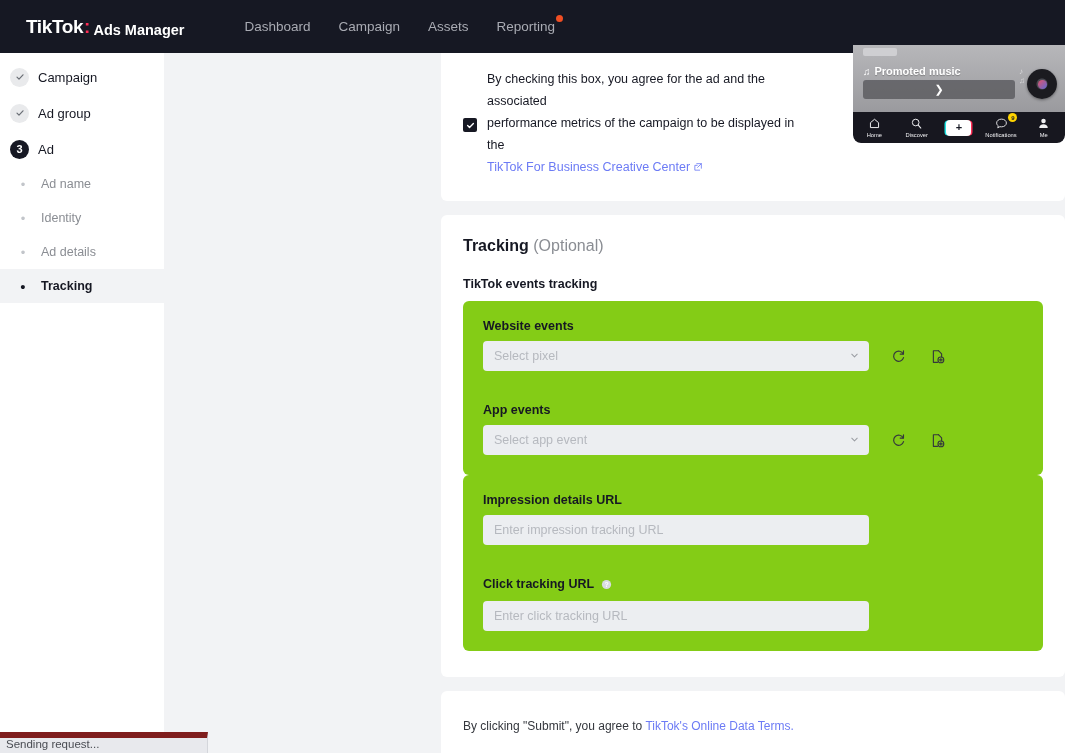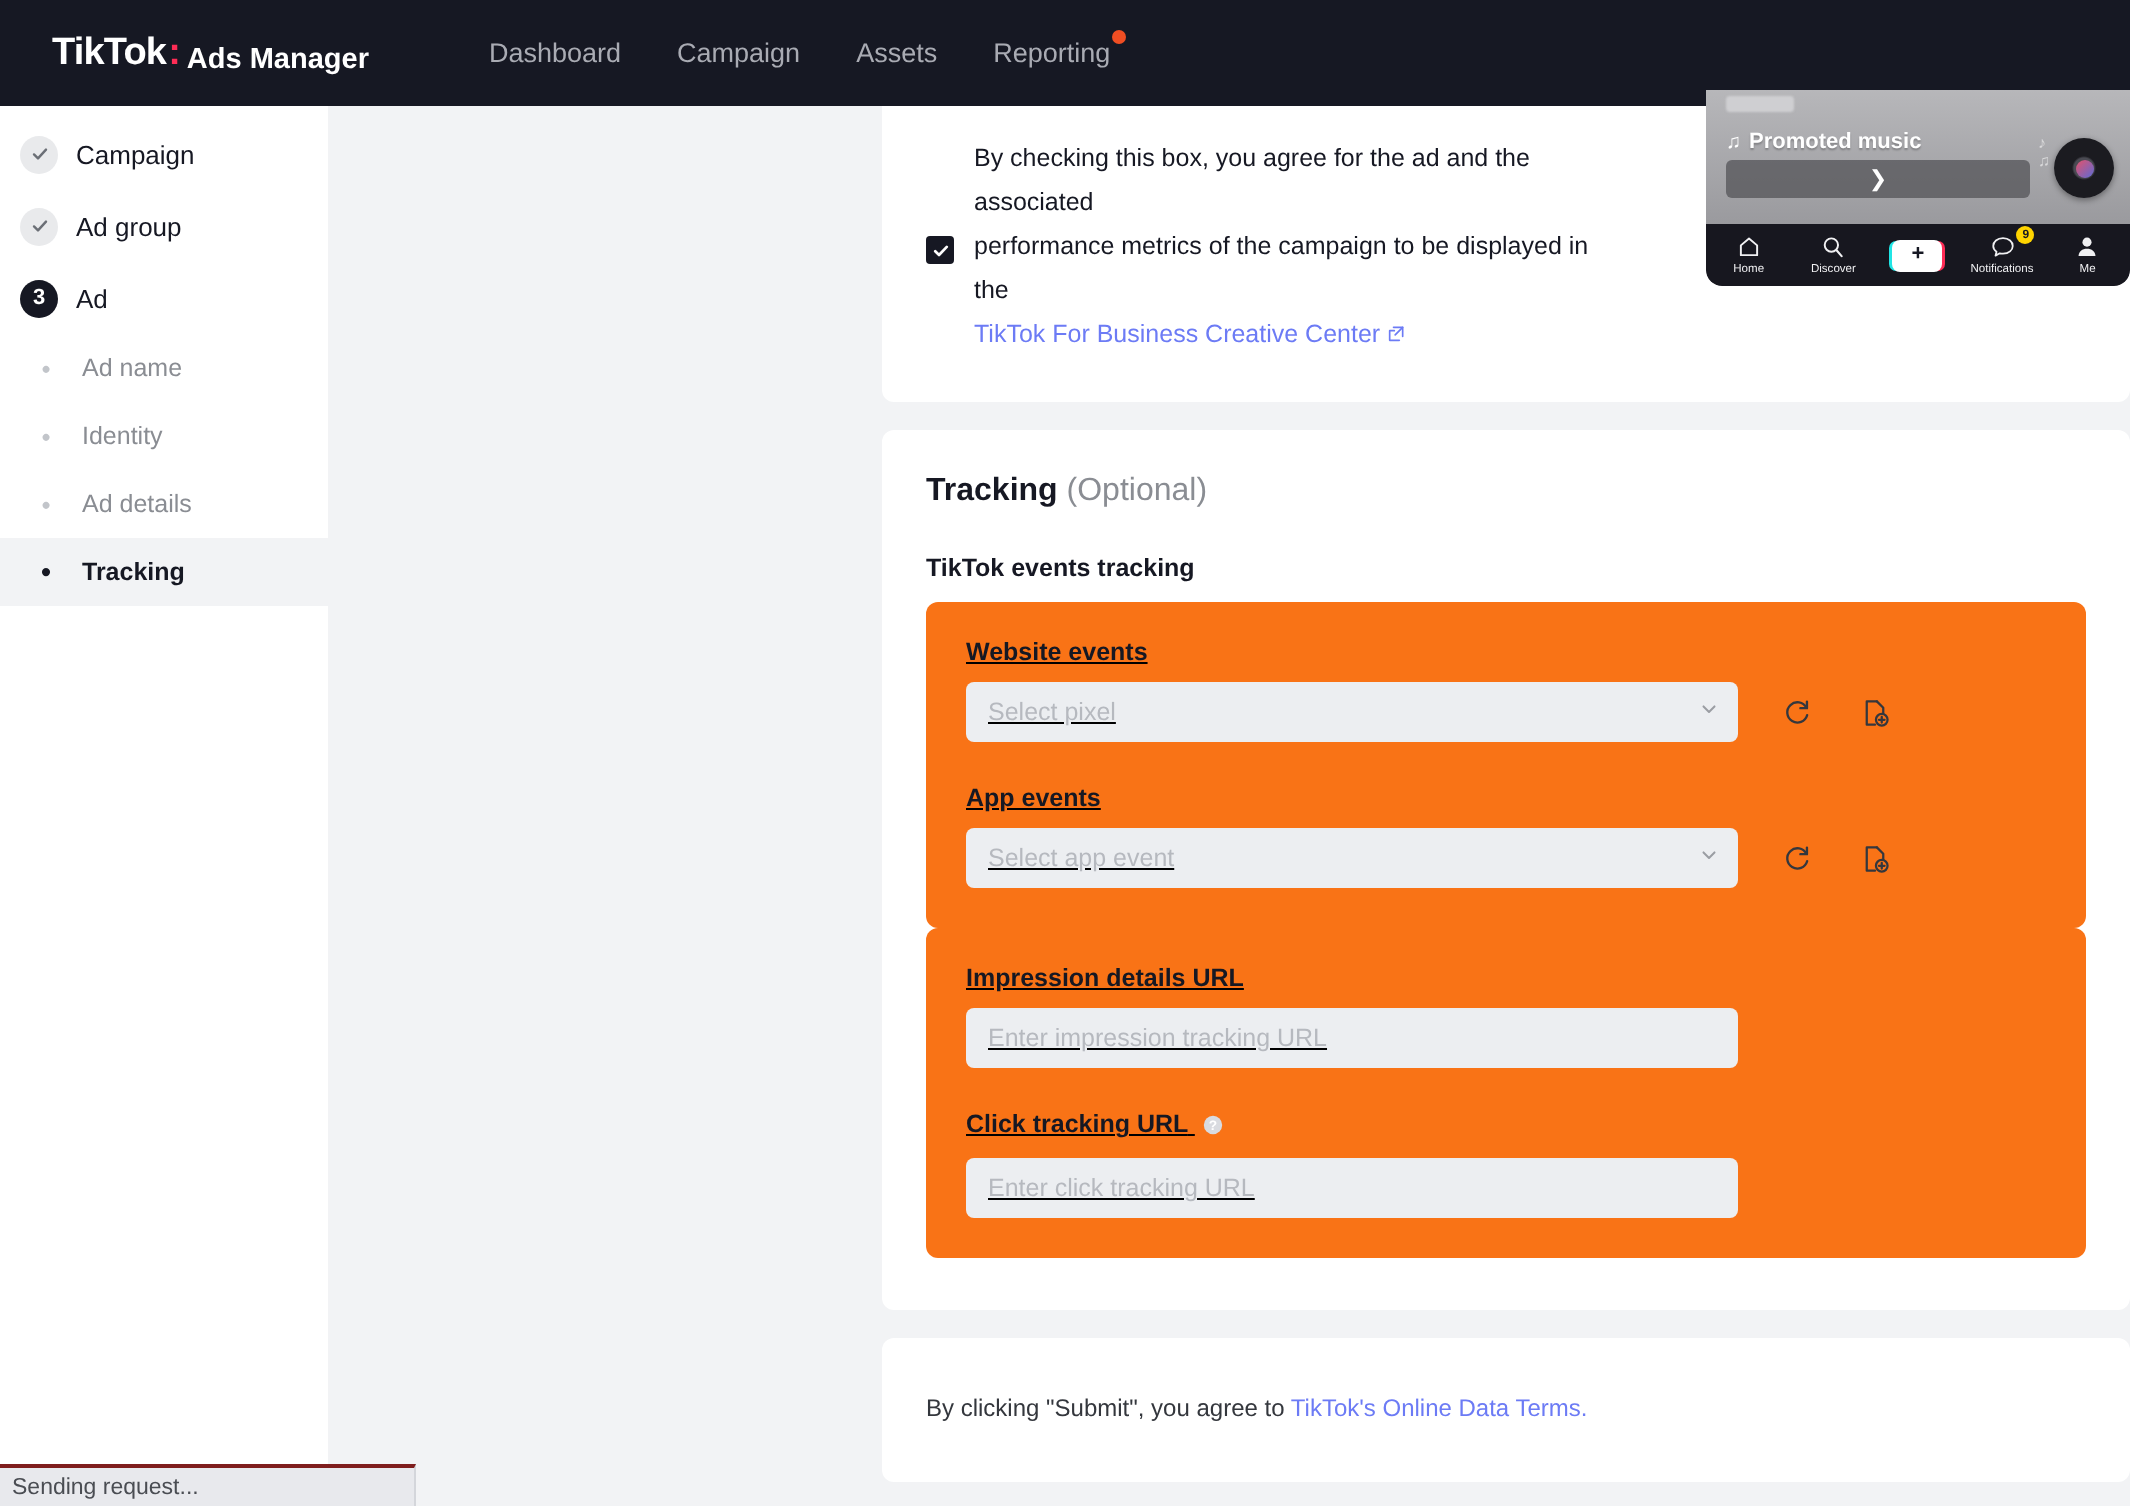--- a/index.html
+++ b/index.html
@@ -120,30 +120,29 @@
 
   
   .card-tracking { padding: 22px 22px 26px 22px; }
   .section-title { font-size: 16px; color: #161823; font-weight: bold; }
   .section-title .optional { color: #8a8d93; font-weight: normal; }
   .group-label {
     font-size: 12.5px; font-weight: bold; color: #161823;
     margin: 22px 0 10px 0;
   }
   .inner-box {
-    background: #f97316; border-radius: 6px;
+    background: #84cc16; border-radius: 6px;
     padding: 18px 20px 20px 20px;
-    text-decoration: underline;
   }
   .field-label {
     font-size: 12.5px; font-weight: bold; color: #161823;
     margin-bottom: 8px;
   }
   .field-row { display: flex; align-items: center; }
-  .field-row + .field-label { margin-top: 21px; }
+  .field-row + .field-label { margin-top: 32px; }
   .select {
     position: relative;
     flex: 0 0 auto;
     width: 386px; height: 30px;
     background: #eceef1; border-radius: 4px;
     display: flex; align-items: center;
     padding: 0 28px 0 11px;
     cursor: pointer;
   }
   .select-text { font-size: 12.5px; color: #b6b9bf; }
@@ -252,23 +251,23 @@
     background: #ffd400; border-radius: 50%;
     color: #161823; font-size: 6px; font-weight: bold;
     display: flex; align-items: center; justify-content: center;
   }
 
   
   .statusbar {
     position: absolute; left: 0; bottom: 0;
     width: 208px; height: 21px;
     background: #e8e9ed;
-    border-top: 2px solid #7f1d1d;
+    border-top: 6px solid #7f1d1d;
     border-right: 1px solid #d4d6db;
-    display: flex; align-items: center;
+    display: flex; align-items: flex-start;
     padding-left: 6px;
   }
   .statusbar-text { font-size: 11.5px; color: #4a4d53; }
 </style>
 </head>
 <body>
 
 <div class="app">
 
   <div class="topnav">

